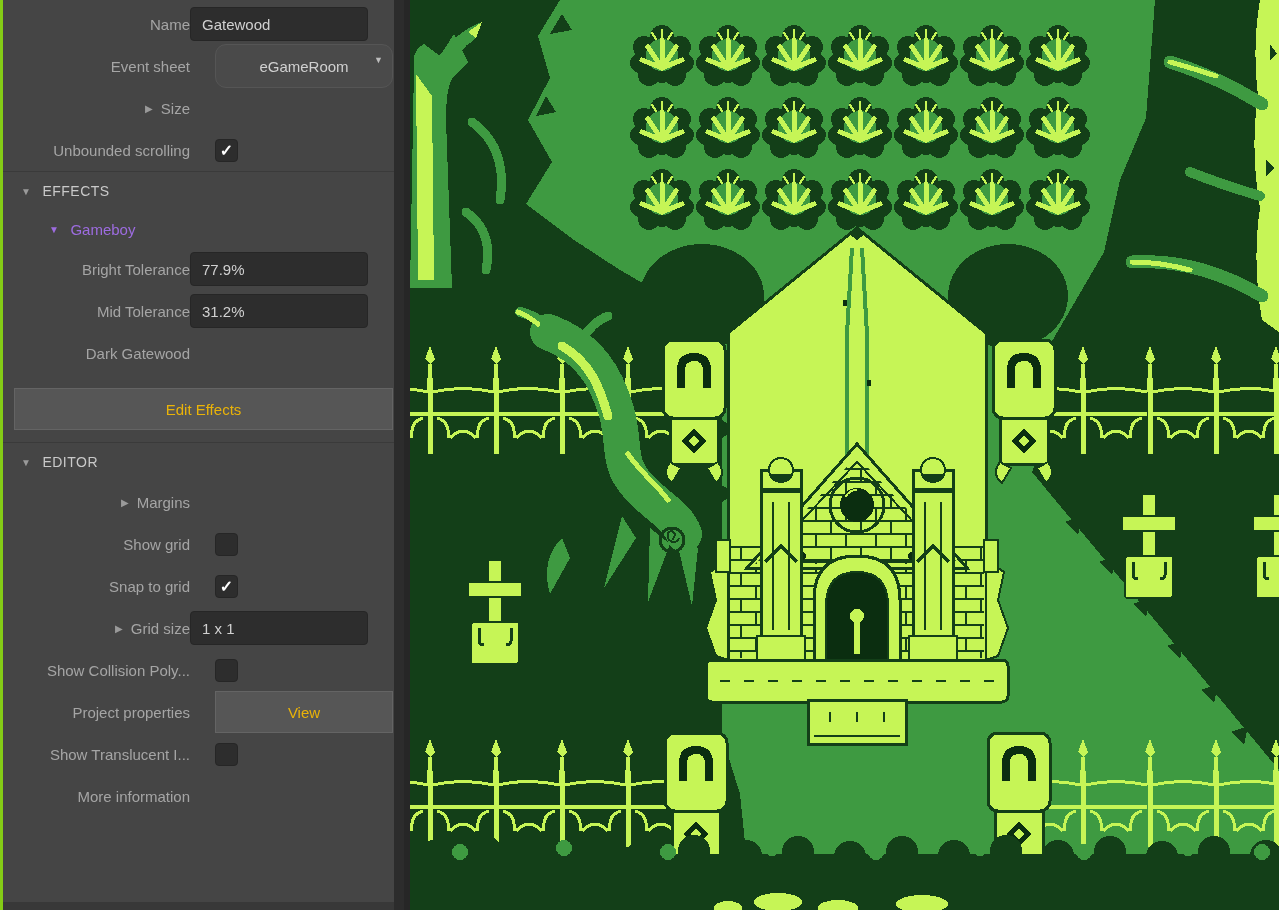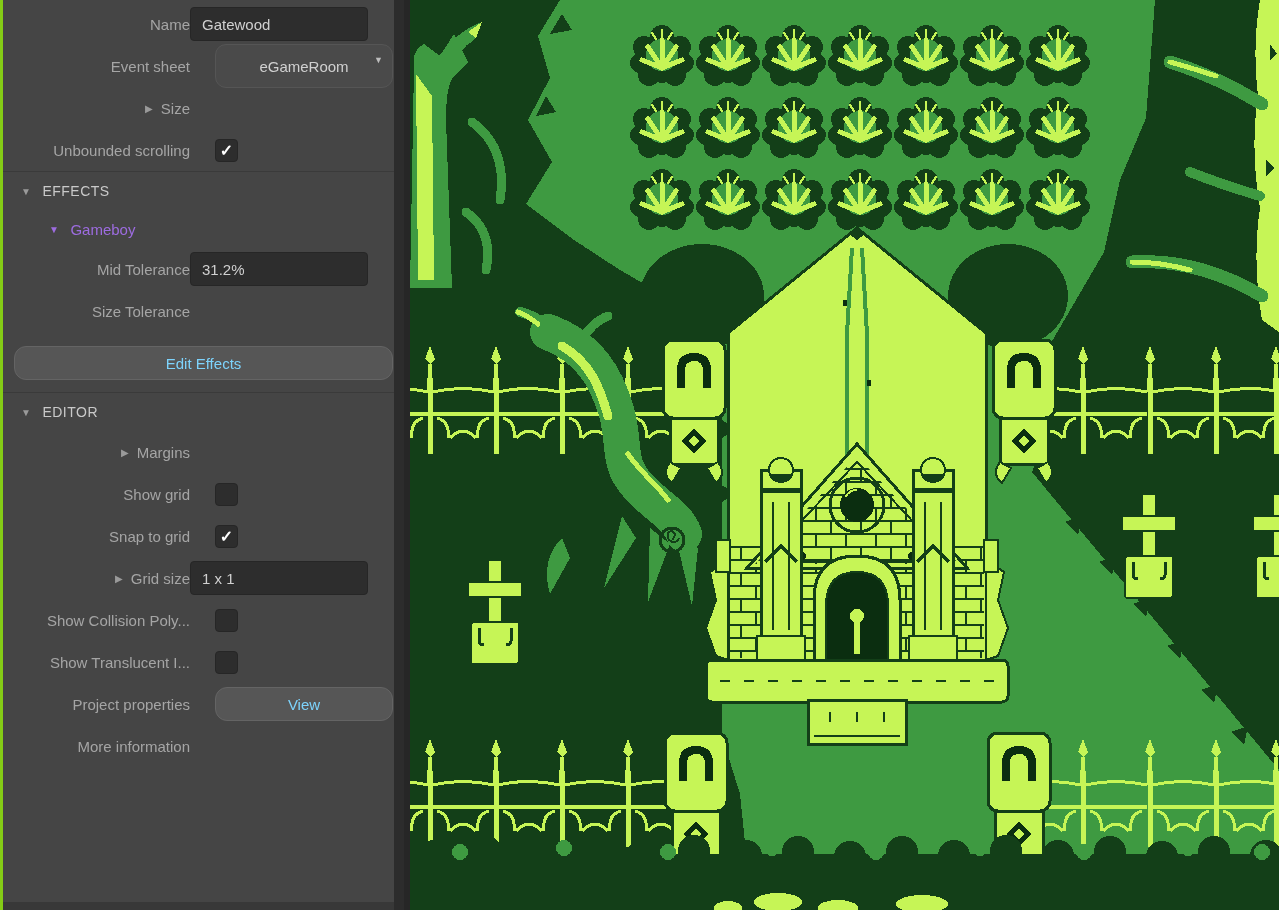--- a/index.html
+++ b/index.html
@@ -21,22 +21,22 @@
   .dd-arrow{position:absolute;right:9px;top:10px;font-size:9px;color:#bdbdbd}
   .checkbox{width:21px;height:21px;margin-left:25px;background:var(--field-bg,#2d2d2d);
          border:1px solid #262626;border-radius:4px;color:#fff;font-size:16px;font-weight:bold;
          line-height:21px;text-align:center}
   .sect{height:38px;display:flex;align-items:center;gap:11px;padding-left:18px;
         color:var(--header-color,#c9c9c9);font-size:14px;letter-spacing:.5px}
   .tri{font-size:10px;color:#9a9a9a}
   .sect.sub{padding-left:46px}
   .sect.sub .tri{color:var(--effect-purple,#9d6ce0)}
   .sect.sub .t{color:var(--effect-purple,#9d6ce0);font-size:15px;letter-spacing:0}
-  .btn{height:34px;background:var(--button-bg,#565656);border:1px solid #646464;border-radius:12px;
-       color:#7dd3fc;font-size:15px;cursor:default}
+  .btn{height:42px;background:var(--button-bg,#565656);border:1px solid #646464;border-radius:0;
+       color:#eab308;font-size:15px;cursor:default}
   .btn.ctrl{width:178px;margin-left:25px}
   .btn.wide{display:block;width:379px;margin:14px 0 0 11px}
   .divider{height:1px;background:#3a3a3a}
   .divider.m{margin-top:12px}
   .hscroll{position:absolute;left:0;bottom:0;width:391px;height:8px;background:#383838}
   .vscroll{width:10px;height:910px;background:#2c2c2c;flex:none}
   .edge{width:6px;height:910px;background:#262626;flex:none}
   
   .canvas{width:869px;height:910px;flex:none;background:var(--gb-mid,#3e9a41)}
   .fd{fill:var(--gb-dark,#133f18)} .fm{fill:var(--gb-mid,#3e9a41)}
@@ -95,25 +95,29 @@
     <span class="tri">▼</span>
     <span>EFFECTS</span>
   </div>
 
   <div class="sect sub">
     <span class="tri">▼</span>
     <span class="t">Gameboy</span>
   </div>
 
   <div class="row">
+    <div class="lbl">Bright Tolerance</div>
+    <input class="field" readonly="" value="77.9%" style="">
+  </div>
+  <div class="row">
     <div class="lbl">Mid Tolerance</div>
     <input class="field" readonly="" value="31.2%" style="">
   </div>
   <div class="row">
-    <div class="lbl">Size Tolerance</div>
+    <div class="lbl">Dark Gatewood</div>
   </div>
 
   <button class="btn wide">Edit Effects</button>
 
   <div class="divider m"></div>
 
   <div class="sect">
     <span class="tri">▼</span>
     <span>EDITOR</span>
   </div>
@@ -144,27 +148,27 @@
     </div>
     <input class="field" readonly="" value="1 x 1" style="">
   </div>
 
   <div class="row">
     <div class="lbl">Show Collision Poly...</div>
     <div class="checkbox"></div>
   </div>
 
   <div class="row">
+    <div class="lbl">Project properties</div>
+    <button class="btn ctrl">View</button>
+  </div>
+
+  <div class="row">
     <div class="lbl">Show Translucent I...</div>
     <div class="checkbox"></div>
-  </div>
-
-  <div class="row">
-    <div class="lbl">Project properties</div>
-    <button class="btn ctrl">View</button>
   </div>
 
   <div class="row">
     <div class="lbl">More information</div>
   </div>
 
   <div class="hscroll"></div>
 </div>
 
 <div class="vscroll"></div>

